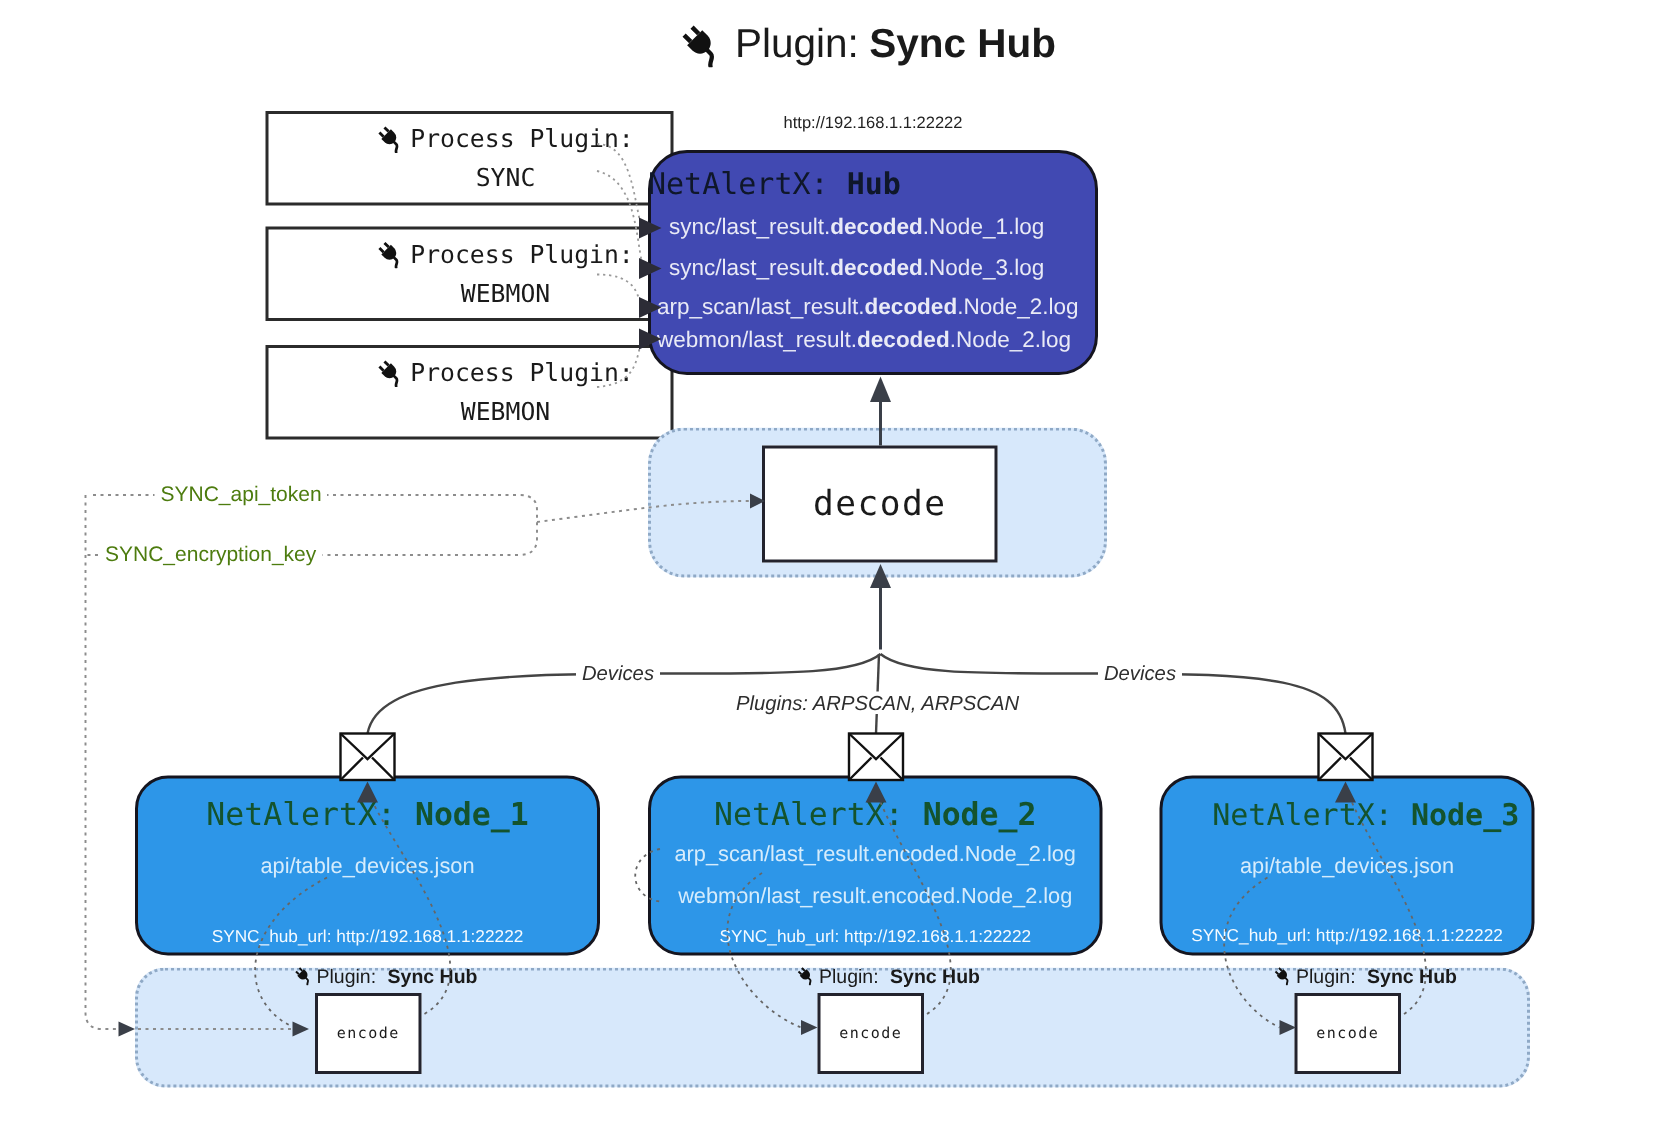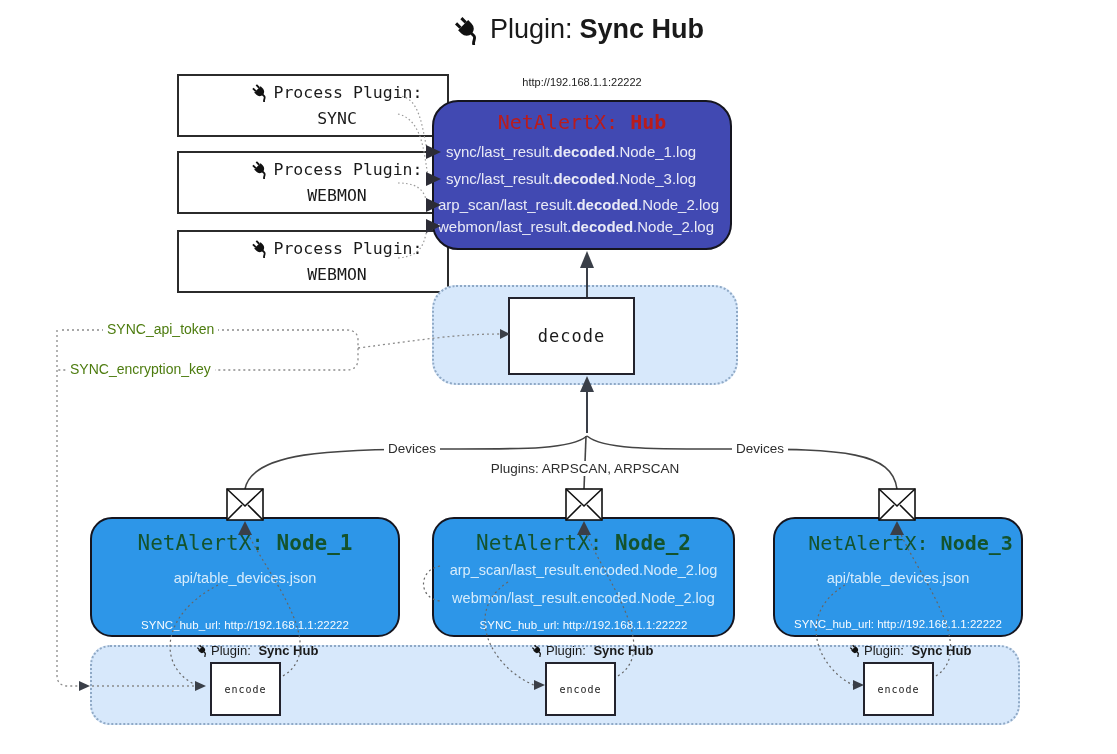--- a/index.html
+++ b/index.html
@@ -17,34 +17,34 @@
   
   .pbox{left:177px;width:220px;height:59px;border:2px solid #2b2b2b;background:#fff;
         display:flex;flex-direction:column;justify-content:center;align-items:center;
         font-size:16.5px;line-height:1.55;padding-left:48px;}
   .pbox .l1{display:flex;align-items:center;gap:3px;}
 
   
   .hub-url{top:76px;left:432px;width:300px;text-align:center;font-size:11px;color:#222;}
   .hub{left:432px;top:100px;width:300px;height:150px;background:#4149b2;border:2px solid #15151f;
        border-radius:26px;box-sizing:border-box;z-index:1;}
-  .hub-title{top:110px;left:432px;width:300px;text-align:center;color:#b91c1c;font-size:20px;z-index:2;}
+  .hub-title{top:110px;left:432px;width:300px;text-align:left;color:#0f172a;font-size:20px;z-index:2;}
   .hub-line{color:#e9eaf6;font-size:15px;white-space:nowrap;z-index:2;}
   .hub-line b{font-weight:700;}
 
   
   .lightbox{background:#d7e8fb;border:2px dotted #8fa9c6;border-radius:24px;box-sizing:border-box;}
   .decode-container{left:432px;top:285px;width:306px;height:100px;}
   .whitebox{background:#fff;border:2px solid #23232d;box-sizing:border-box;display:flex;
             align-items:center;justify-content:center;}
-  .decode-box{left:508px;top:297px;width:127px;height:78px;font-size:17px;letter-spacing:1px;z-index:2;}
+  .decode-box{left:508px;top:297px;width:157px;height:78px;font-size:23px;letter-spacing:1px;z-index:2;}
 
   
   .wlabel{background:#fff;font-size:14px;color:#4d7c0f;padding:0 4px;z-index:11;white-space:nowrap;}
-  .elabel{background:#fff;font-size:13.5px;color:#2e2e2e;padding:0 4px;z-index:11;white-space:nowrap;}
+  .elabel{background:#fff;font-size:13.5px;color:#2e2e2e;padding:0 4px;z-index:11;white-space:nowrap;font-style:italic;}
 
   
   .node{background:#2d96e8;border:2.5px solid #15151f;border-radius:22px;box-sizing:border-box;z-index:1;}
   .node-title{color:#14532d;font-size:21px;text-align:center;z-index:2;white-space:nowrap;}
   .node-line{color:#d6ecfc;font-size:14.5px;text-align:center;z-index:2;white-space:nowrap;}
   .node-url{color:#f6fbff;font-size:11.5px;text-align:center;z-index:2;white-space:nowrap;}
 
   
   .encode-container{left:90px;top:645px;width:930px;height:80px;border-radius:20px;}
   .encode-box{width:71px;height:54px;top:662px;font-size:10px;letter-spacing:1px;z-index:2;}

